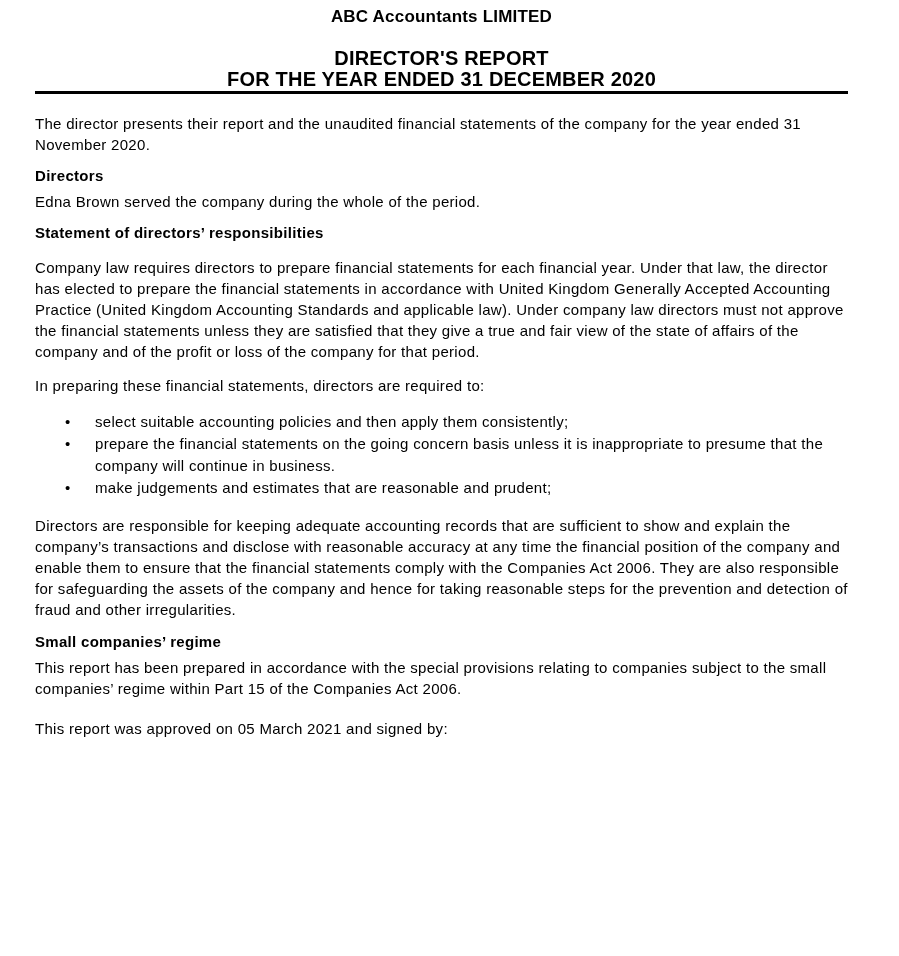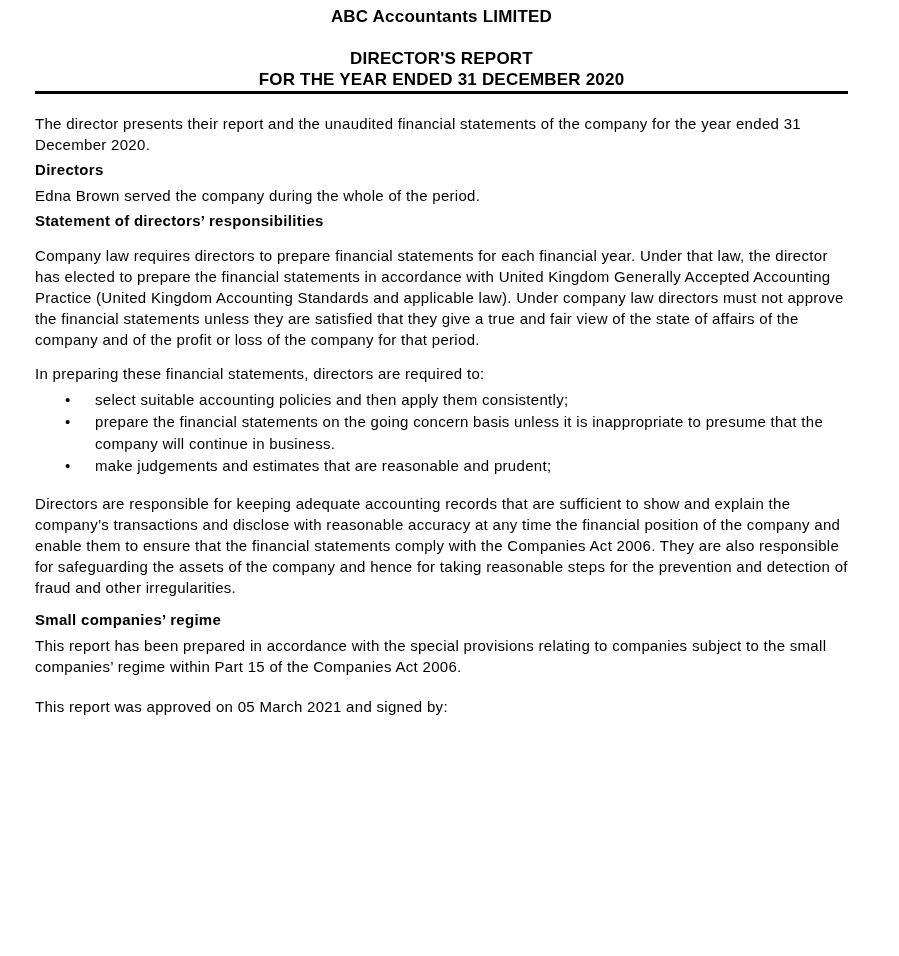--- a/index.html
+++ b/index.html
@@ -24,40 +24,40 @@
     font-weight: bold;
     text-align: center;
     letter-spacing: 0.2px;
   }
   .report-title-block {
     margin-top: 21px;
     border-bottom: 3px solid #000000;
     padding-bottom: 1px;
   }
   .report-title-line {
-    font-size: 17px;
+    font-size: 20px;
     line-height: 21px;
     font-weight: bold;
     text-align: center;
     letter-spacing: 0.2px;
   }
   
   .para, .section-heading, .bullet-item, .sig-name, .sig-role {
     font-size: 15px;
     line-height: 21px;
     letter-spacing: 0.3px;
   }
   .section-heading { font-weight: bold; }
   .para.intro        { margin-top: 19px; }
-  .heading-spaced    { margin-top: 4px; }
+  .heading-spaced    { margin-top: 10px; }
   .para.after-heading{ margin-top: 5px;  }
   .para.spaced       { margin-top: 14px; }
   .para.list-intro   { margin-top: 13px; }
   .bullet-list {
-    margin-top: 5px;
+    margin-top: 15px;
     list-style: none;
   }
   .bullet-item {
     position: relative;
     padding-left: 60px;
     line-height: 22px;
   }
   .bullet-item::before {
     content: "\2022";
     position: absolute;
@@ -84,21 +84,21 @@
     <div class="company-title">ABC Accountants LIMITED</div>
 
     <div class="report-title-block">
       <div class="report-title-line">DIRECTOR'S REPORT</div>
       <div class="report-title-line">FOR THE YEAR ENDED 31 DECEMBER 2020</div>
     </div>
   </header>
 
   <main>
 
-    <p class="para intro">The director presents their report and the unaudited financial statements of the company for the year ended 31 December 2020.</p>
+    <p class="para intro">The director presents their report and the unaudited financial statements of the company for the year ended 31 November 2020.</p>
 
     <h2 class="section-heading heading-spaced">Directors</h2>
     <p class="para after-heading">Edna Brown served the company during the whole of the period.</p>
 
     <h2 class="section-heading heading-spaced">Statement of directors’ responsibilities</h2>
     <p class="para spaced">Company law requires directors to prepare financial statements for each financial year. Under that law, the director has elected to prepare the financial statements in accordance with United Kingdom Generally Accepted Accounting Practice (United Kingdom Accounting Standards and applicable law). Under company law directors must not approve the financial statements unless they are satisfied that they give a true and fair view of the state of affairs of the company and of the profit or loss of the company for that period.</p>
     <p class="para list-intro">In preparing these financial statements, directors are required to:</p>
 
     <ul class="bullet-list">
       <li class="bullet-item">select suitable accounting policies and then apply them consistently;</li>

